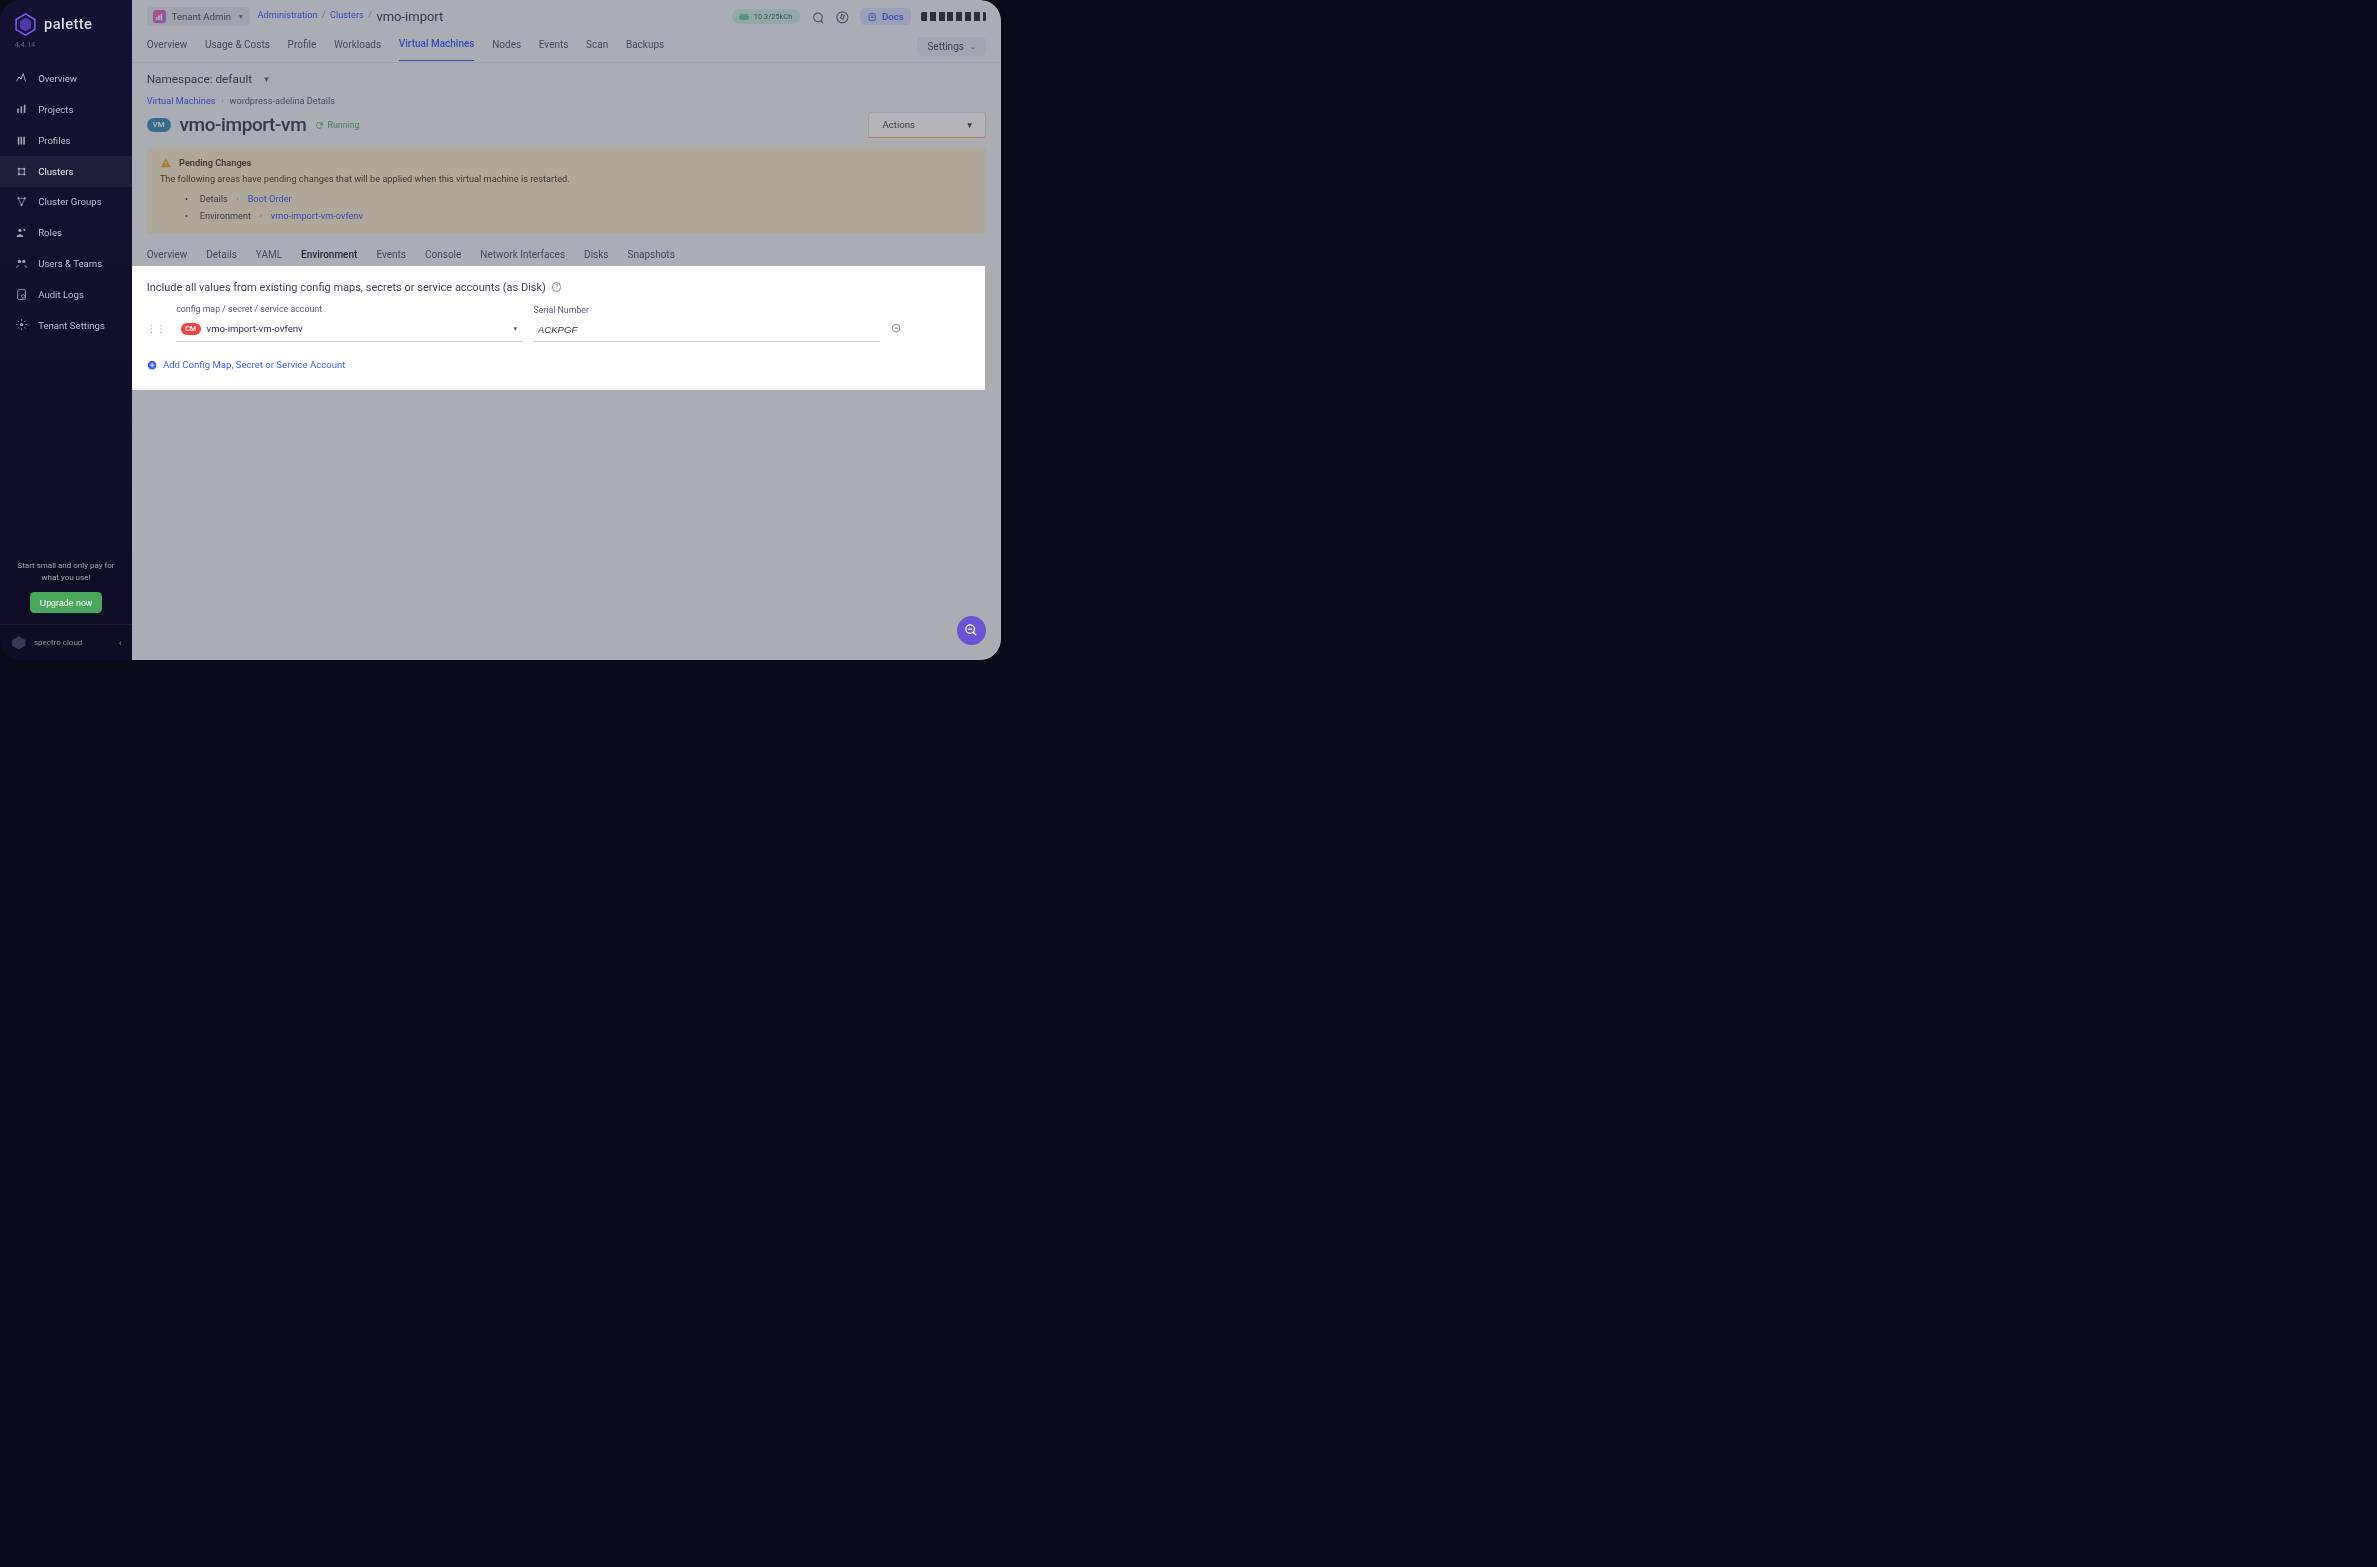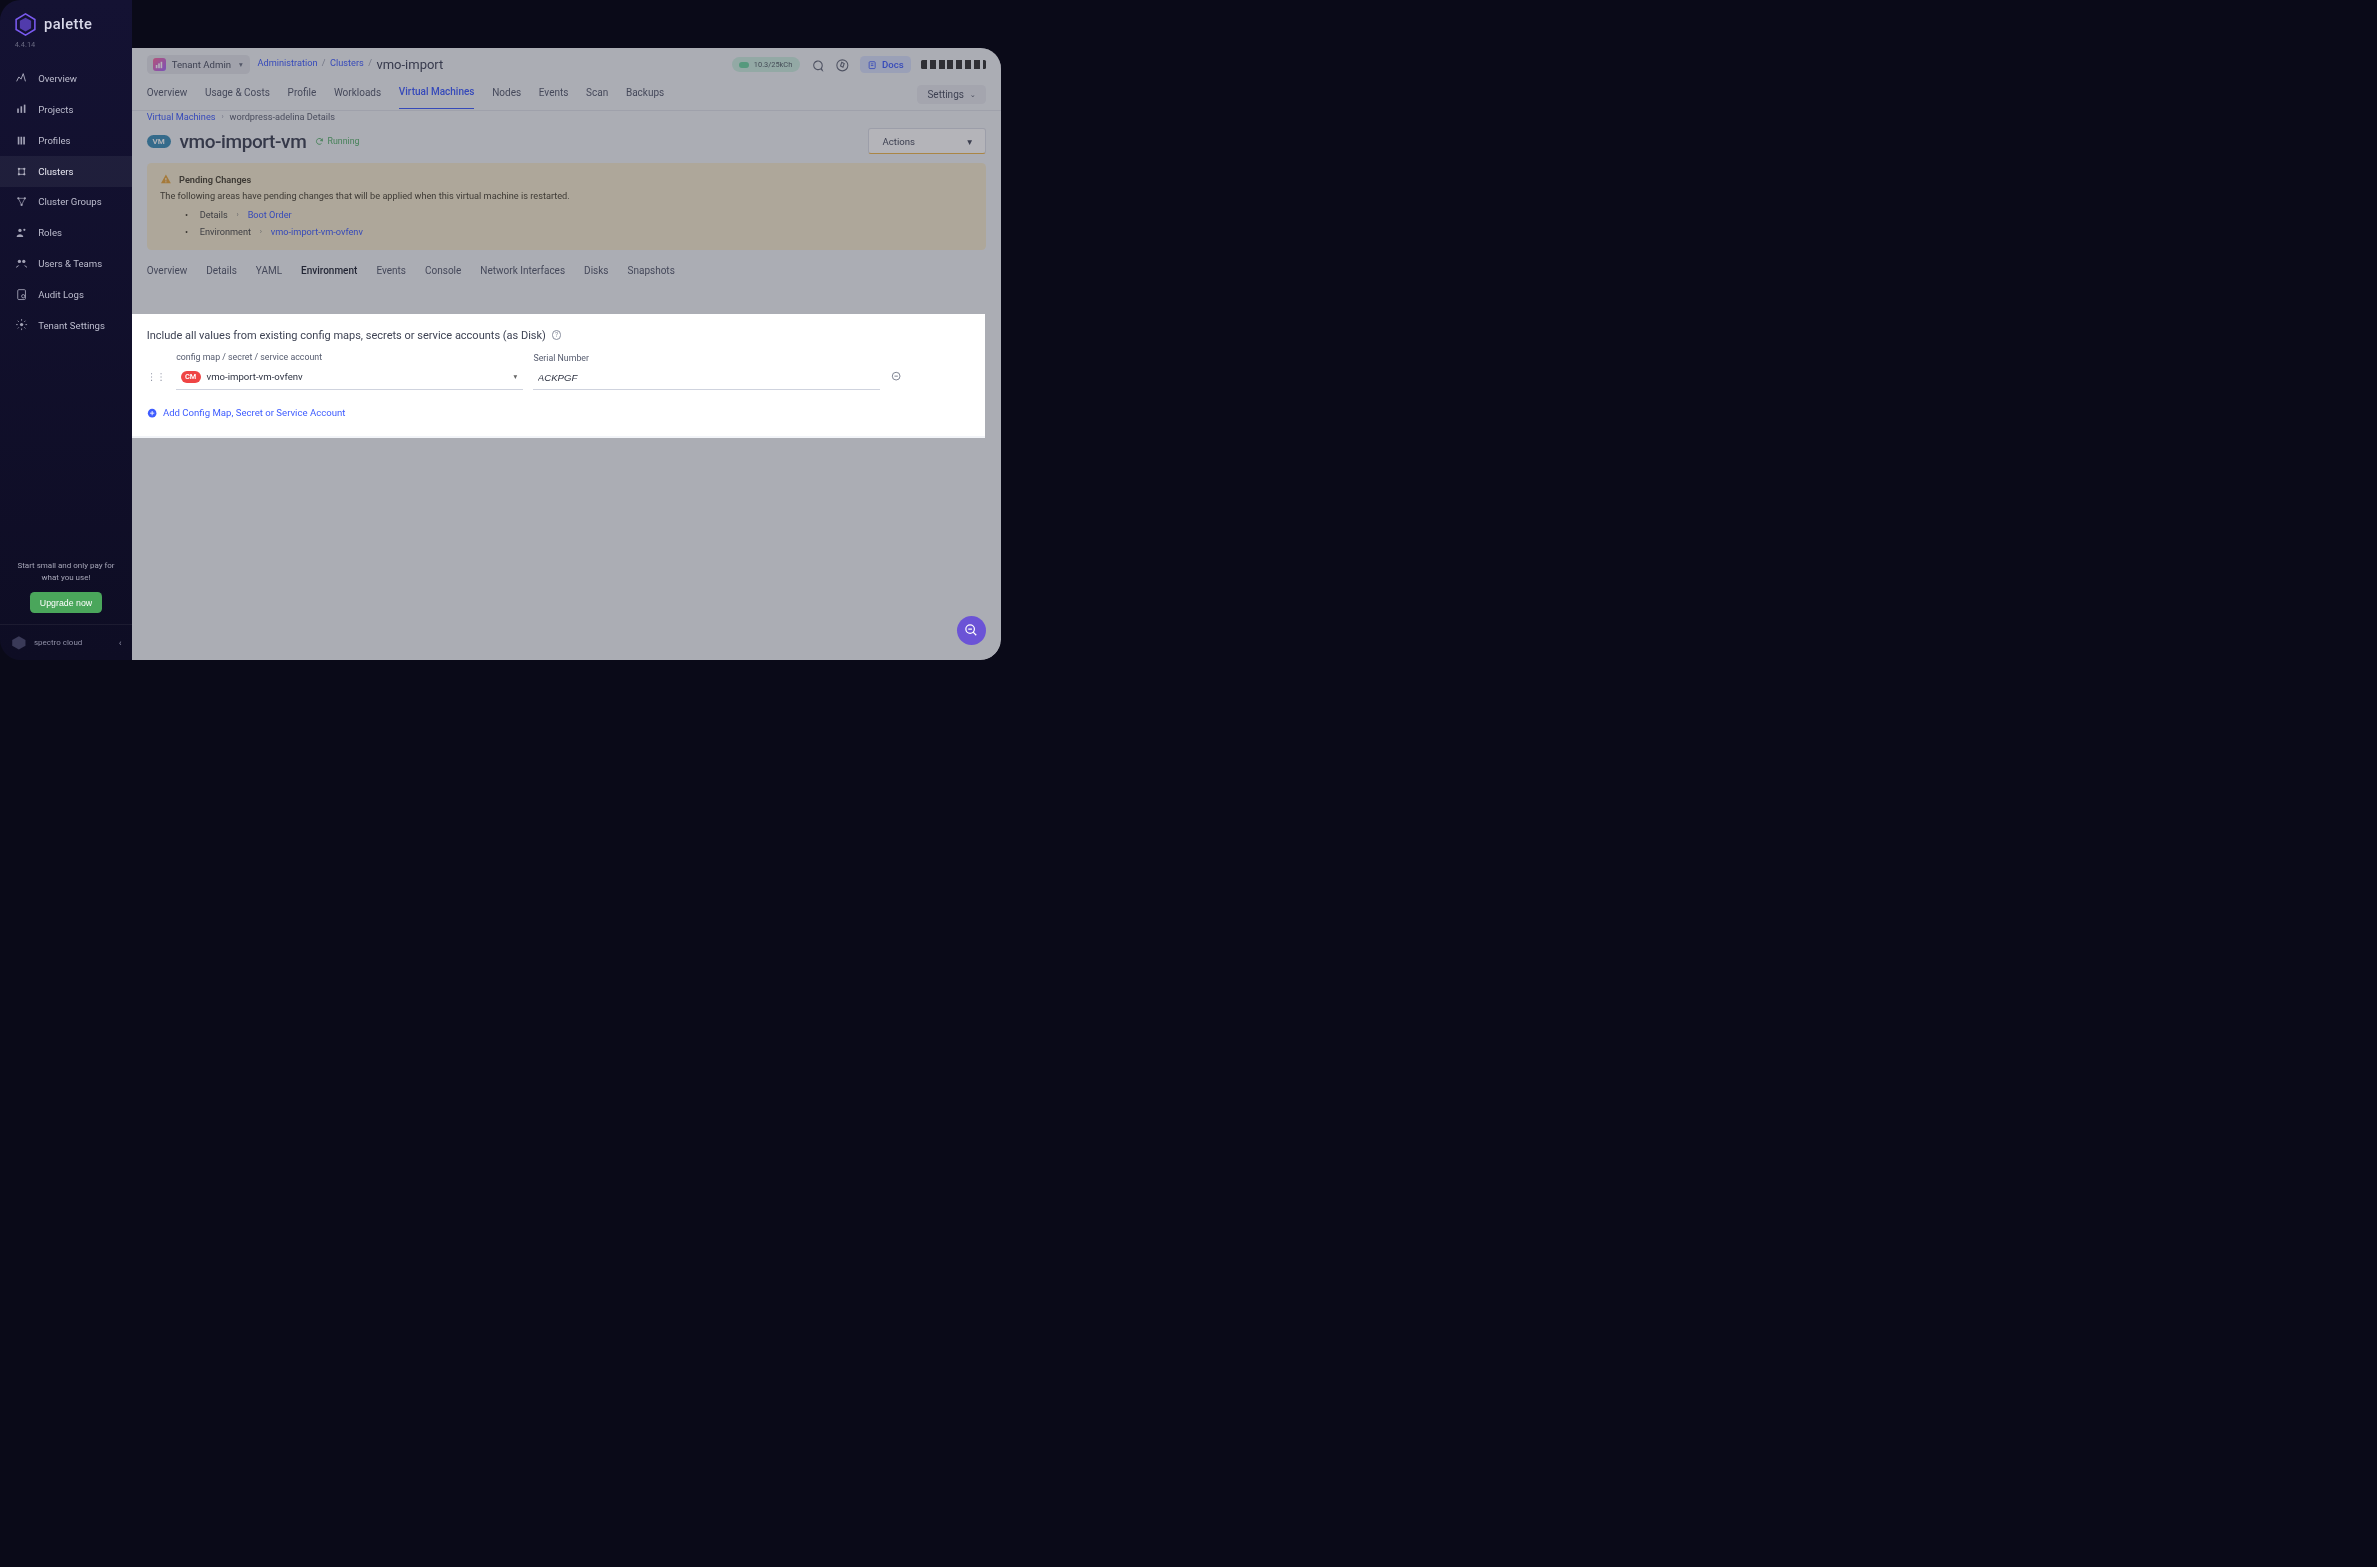--- a/index.html
+++ b/index.html
@@ -33,21 +33,21 @@
   .nav-icon { width:13.2px; height:13.2px; opacity:.85; }
   .spacer { flex:1; }
   .upgrade-block { text-align:center; padding:0 10.3px 10.3px; }
   .upgrade-text { color:#a7a7b8; font-size:8px; line-height:1.5; margin-bottom:7.4px; }
   .upgrade-btn { background:#4aa65b; color:#fff; border:none; padding:5.9px 10.3px; border-radius:4.4px; font-size:8.8px; cursor:pointer; }
   .footer-row { display:flex; align-items:center; justify-content:space-between; padding:8.8px 10.3px; border-top:0.7px solid rgba(255,255,255,0.06); }
   .footer-brand { display:flex; align-items:center; gap:5.9px; color:#8f8fa6; font-size:8px; }
   .footer-collapse { color:#8f8fa6; }
 
   
-  .main { flex:1; position:relative; background:#f2f4f8; border-top-right-radius:20.6px; border-bottom-right-radius:20.6px; overflow:hidden;margin-top:48px; }
+  .main { flex:1; position:relative; background:#f2f4f8; border-top-right-radius:20.6px; border-bottom-right-radius:20.6px; overflow:hidden; }
   .dim { position:absolute; inset:0; background:rgba(40,40,55,0.35); pointer-events:none; z-index:5; }
 
   .content { position:relative; padding:0; height:100%; }
   .topbar { display:flex; align-items:center; gap:7.4px; padding:7.4px 14.7px 0; }
   .tenant-chip { display:flex; align-items:center; gap:5.9px; background:#e2e4ea; border-radius:4.4px; padding:2.9px 19px 2.9px 5.9px; color:#4a4f61; position:relative; }
   .tenant-chip::after { content:"▾"; position:absolute; right:7.4px; font-size:7.4px; color:#6b7082; }
   .chip-sq { width:13.2px; height:13.2px; border-radius:2.9px; background:linear-gradient(135deg,#ff6b9d,#a86bff); display:flex; align-items:center; justify-content:center; }
   .chip-sq svg{width:8px;height:8px;}
   .crumbs { color:#3e5cff; font-size:9.2px; display:flex; gap:4.4px; }
   .crumbs .sep { color:#9aa0b0; }
@@ -269,20 +269,24 @@
           <span class="tab">Nodes</span>
           <span class="tab">Events</span>
           <span class="tab">Scan</span>
           <span class="tab">Backups</span>
           <div class="settings-btn">
             <span>Settings</span>
             <span style="font-size:7.4px">⌄</span>
           </div>
         </div>
 
+      <div class="ns-row">
+        <span>Namespace: default</span>
+        <span class="ns-caret">▼</span>
+      </div>
 
       <div class="bc2">
         <a>Virtual Machines</a>
         <span class="chev">›</span>
         <span class="cur">wordpress-adelina Details</span>
       </div>
 
       <div class="title-row">
         <span class="vm-badge">VM</span>
         <span class="vm-title">vmo-import-vm</span>

